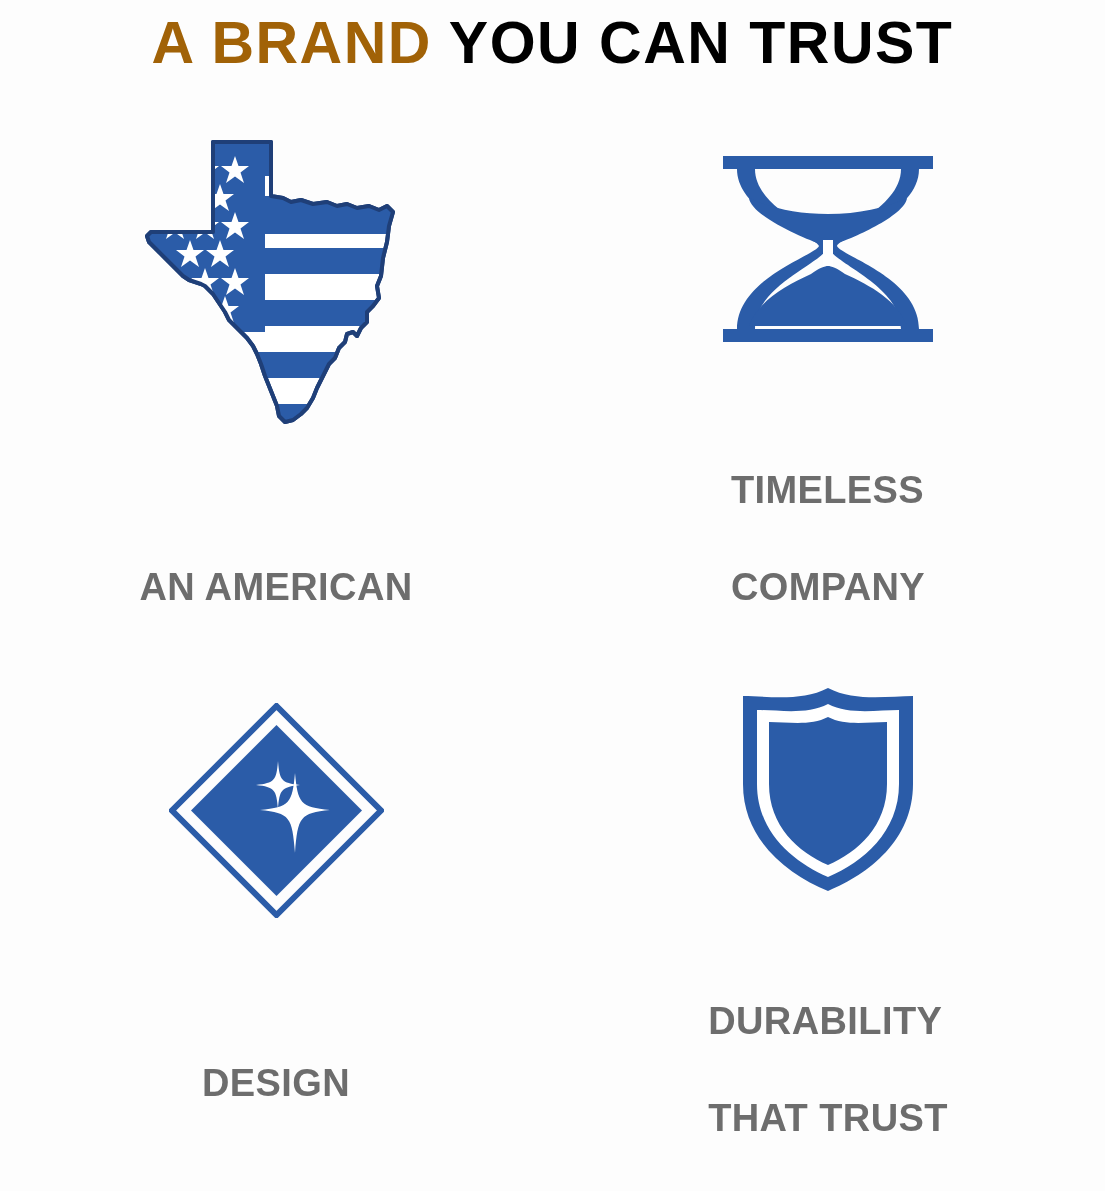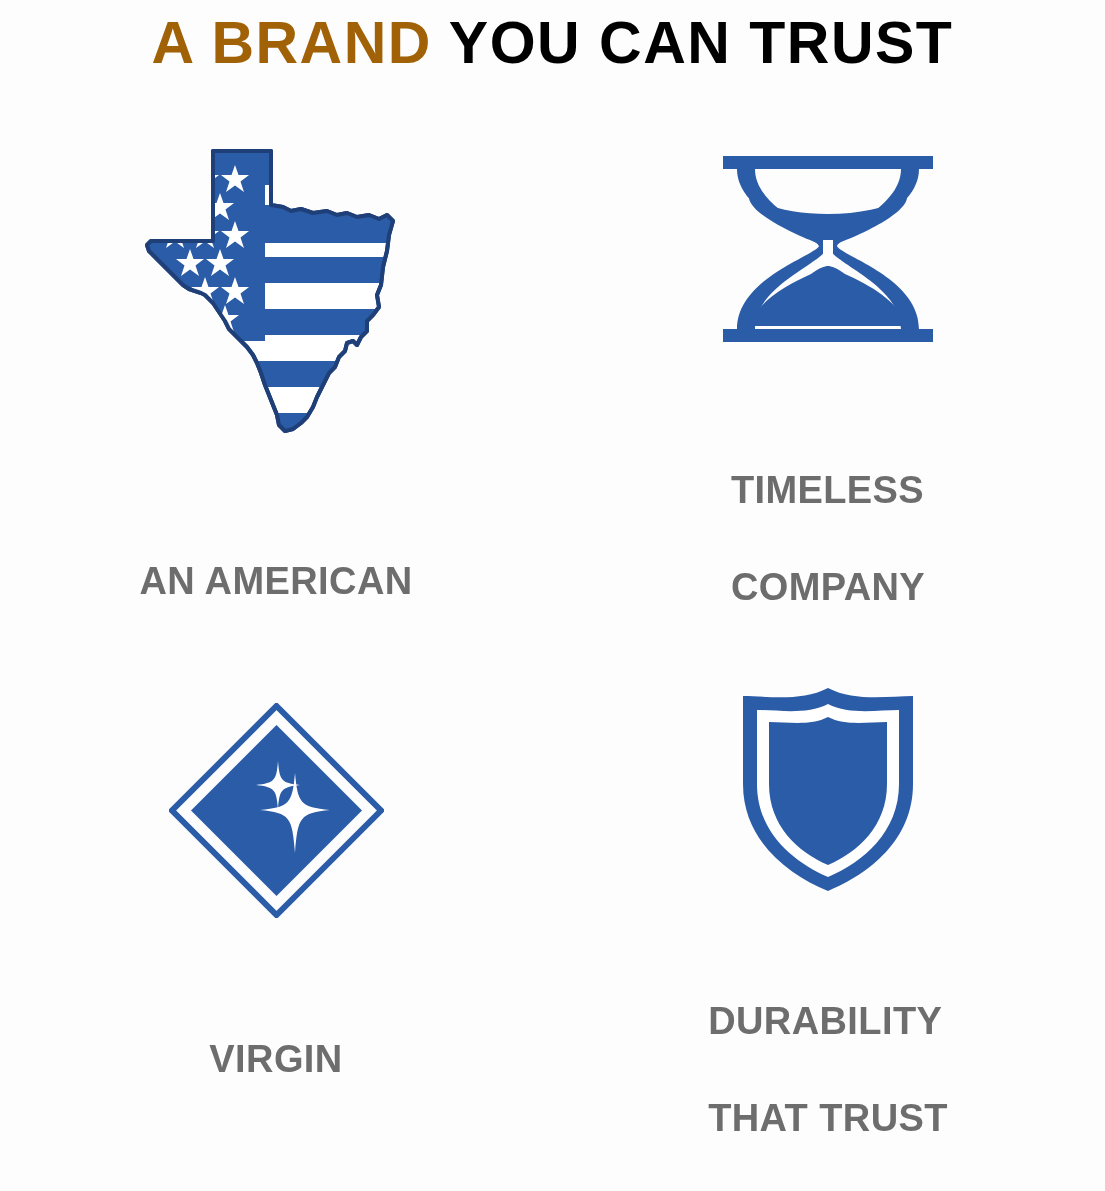--- a/index.html
+++ b/index.html
@@ -53,21 +53,21 @@
   }
   .cell {
     position: absolute;
     width: 552px;
     display: flex;
     flex-direction: column;
     align-items: center;
   }
   .cell-r0 { top: 0px; height: 530px; }
   .cell-r1 { top: 530px; height: 531px; }
-  .cell-c0 { left: 0px; }
+  .cell-c0 { left: 0px; gap: 24px; }
   .cell-c1 { left: 552px; }
 
   .icon-wrap {
     display: flex;
     align-items: center;
     justify-content: center;
     width: 100%;
   }
   .icon-wrap-tx   { height: 330px; }
   .icon-wrap-hour { height: 330px; }
@@ -224,21 +224,21 @@
 
             <path d="M109,58 C110.6,77 112,80 131,82 C112,84 110.6,87 109,106
                      C107.4,87 106,84 87,82 C106,80 107.4,77 109,58 Z"></path>
 
             <path d="M126,70 C128.8,100 131,104 161,107 C131,110 128.8,114 126,150
                      C123.2,114 121,110 91,107 C121,104 123.2,100 126,70 Z"></path>
           </g>
         </svg>
       </div>
       <div class="caption cap-r1">
-        <div>VIRGIN</div>
+        <div>DESIGN</div>
       </div>
     </div>
 
     <div class="cell cell-r1 cell-c1">
       <div class="icon-wrap icon-wrap-shd">
         <svg width="178" height="205" viewBox="0 0 178 205">
 
           <path d="M4,8 C28,8 62,14 89,0 C116,14 150,8 174,8
                    L174,96 C174,152 130,186 89,203 C48,186 4,152 4,96 Z" fill="#2B5CA8"></path>
 

